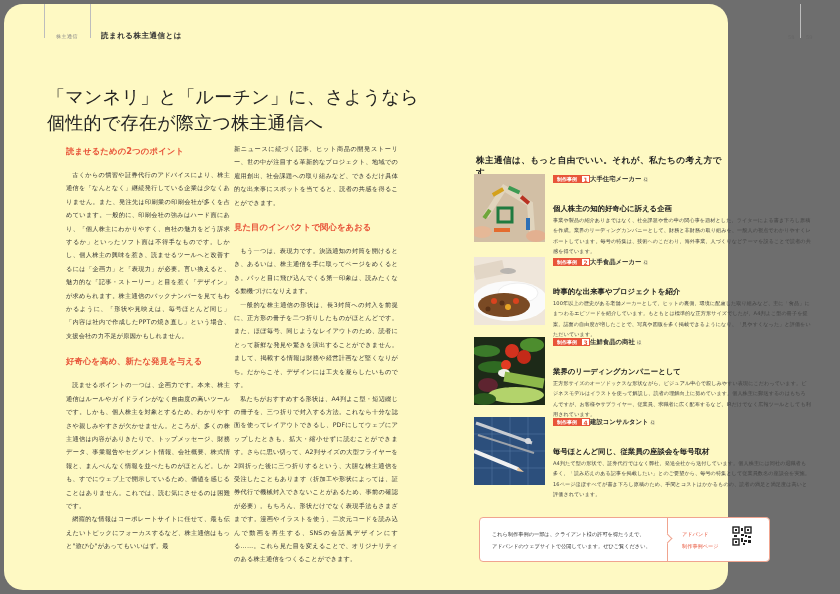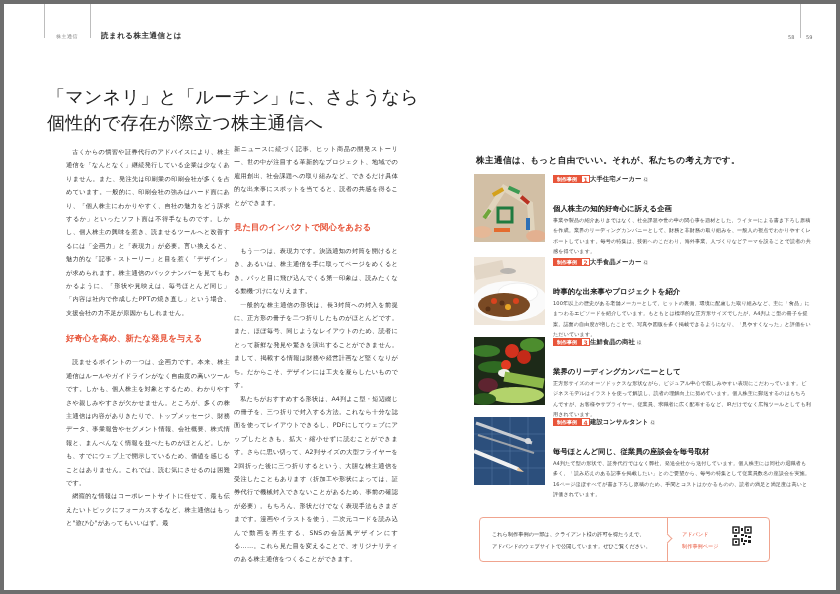--- a/index.html
+++ b/index.html
@@ -1,20 +1,21 @@
 <!DOCTYPE html>
 <html><head>
 <meta charset="utf-8">
 <style>
   * { box-sizing: border-box; margin: 0; padding: 0; }
   html, body { width: 840px; height: 594px; overflow: hidden; background: #6e6e6e; }
   body { font-family: "DejaVu Sans", sans-serif; color: #222; }
   .spread {
-    position: absolute; left: 4px; top: 4px; width: 832px; height: 586px;
-    background: #ffffff;
+    position: absolute; left: 4px; top: 4px; width: 724px; height: 586px;
+    background: #fef9c3;
+    border-radius: 19px;
   }
   
   .hdr-rule { position: absolute; top: 0; width: 1px; height: 34px; background: #bdbdbd; }
   .hdr-section { position: absolute; left: 52px; top: 29px; font-size: 5px; color: #888; letter-spacing: 0.5px; }
   .hdr-title { position: absolute; left: 97px; top: 27px; font-size: 7.5px; font-weight: bold; color: #333; letter-spacing: 0.5px; }
   .pg { position: absolute; top: 30px; font-size: 5px; color: #666; }
 
   .headline { position: absolute; left: 43px; top: 80px; font-size: 18px; font-weight: normal; color: #222; line-height: 26px; letter-spacing: 0.3px; }
 
   .col { position: absolute; font-size: 6.2px; line-height: 13.4px; color: #333; text-align: justify; letter-spacing: 0.15px; }
@@ -54,20 +55,21 @@
   <div class="pg" style="left:784px">58</div>
   <div class="hdr-rule" style="left:796px"></div>
   <div class="pg" style="left:802px">59</div>
 
   <div class="headline">
     <div>「マンネリ」と「ルーチン」に、さようなら</div>
     <div>個性的で存在が際立つ株主通信へ</div>
   </div>
 
   <div class="col" style="left:62px; top:141px; width:164px;">
+    <div class="sub">読ませるための2つのポイント</div>
     <p>古くからの慣習や証券代行のアドバイスにより、株主通信を「なんとなく」継続発行している企業は少なくありません。また、発注先は印刷業の印刷会社が多くを占めています。一般的に、印刷会社の強みはハード面にあり、「個人株主にわかりやすく、自社の魅力をどう訴求するか」といったソフト面は不得手なものです。しかし、個人株主の興味を惹き、読ませるツールへと改善するには「企画力」と「表現力」が必要。言い換えると、魅力的な「記事・ストーリー」と目を惹く「デザイン」が求められます。株主通信のバックナンバーを見てもわかるように、「形状や見映えは、毎号ほとんど同じ」「内容は社内で作成したPPTの焼き直し」という場合、支援会社の力不足が原因かもしれません。</p>
     <div class="sub" style="margin-top:13px">好奇心を高め、新たな発見を与える</div>
     <p>読ませるポイントの一つは、企画力です。本来、株主通信はルールやガイドラインがなく自由度の高いツールです。しかも、個人株主を対象とするため、わかりやすさや親しみやすさが欠かせません。ところが、多くの株主通信は内容がありきたりで、トップメッセージ、財務データ、事業報告やセグメント情報、会社概要、株式情報と、まんべんなく情報を並べたものがほとんど。しかも、すでにウェブ上で開示しているため、価値を感じることはありません。これでは、読む気にさせるのは困難です。</p>
     <p>網羅的な情報はコーポレートサイトに任せて、最も伝えたいトピックにフォーカスするなど、株主通信はもっと"遊び心"があってもいいはず。最</p>
   </div>
 
   <div class="col" style="left:230px; top:138px; width:164px;">
     <p class="noindent">新ニュースに続づく記事、ヒット商品の開発ストーリー、世の中が注目する革新的なプロジェクト、地域での雇用創出、社会課題への取り組みなど、できるだけ具体的な出来事にスポットを当てると、読者の共感を得ることができます。</p>
     <div class="sub" style="margin-top:12px">見た目のインパクトで関心をあおる</div>
     <p>もう一つは、表現力です。決議通知の封筒を開けるとき、あるいは、株主通信を手に取ってページをめくるとき。パッと目に飛び込んでくる第一印象は、読みたくなる動機づけになりえます。</p>

